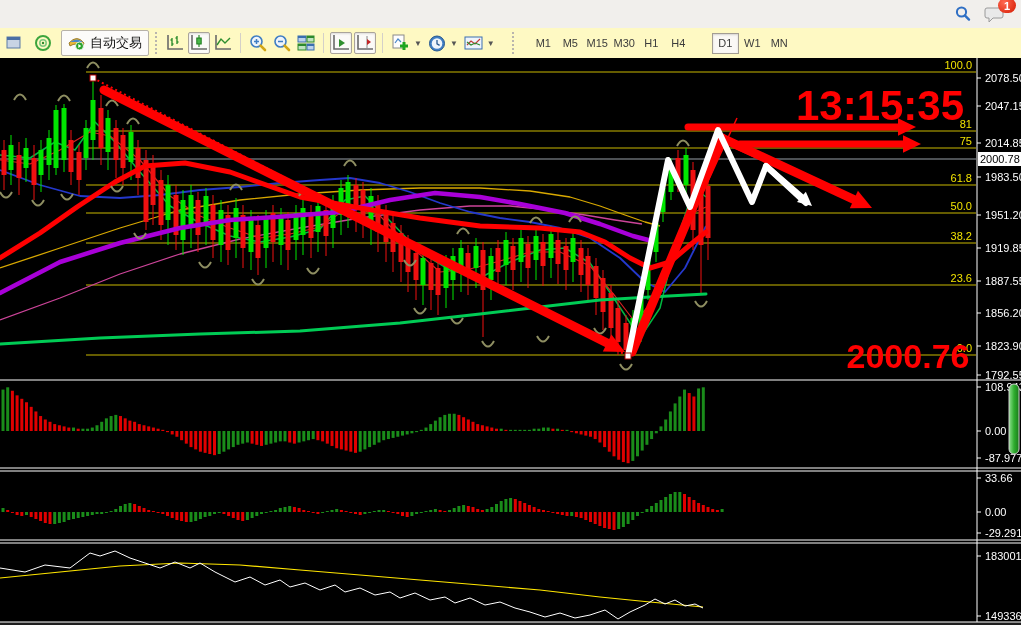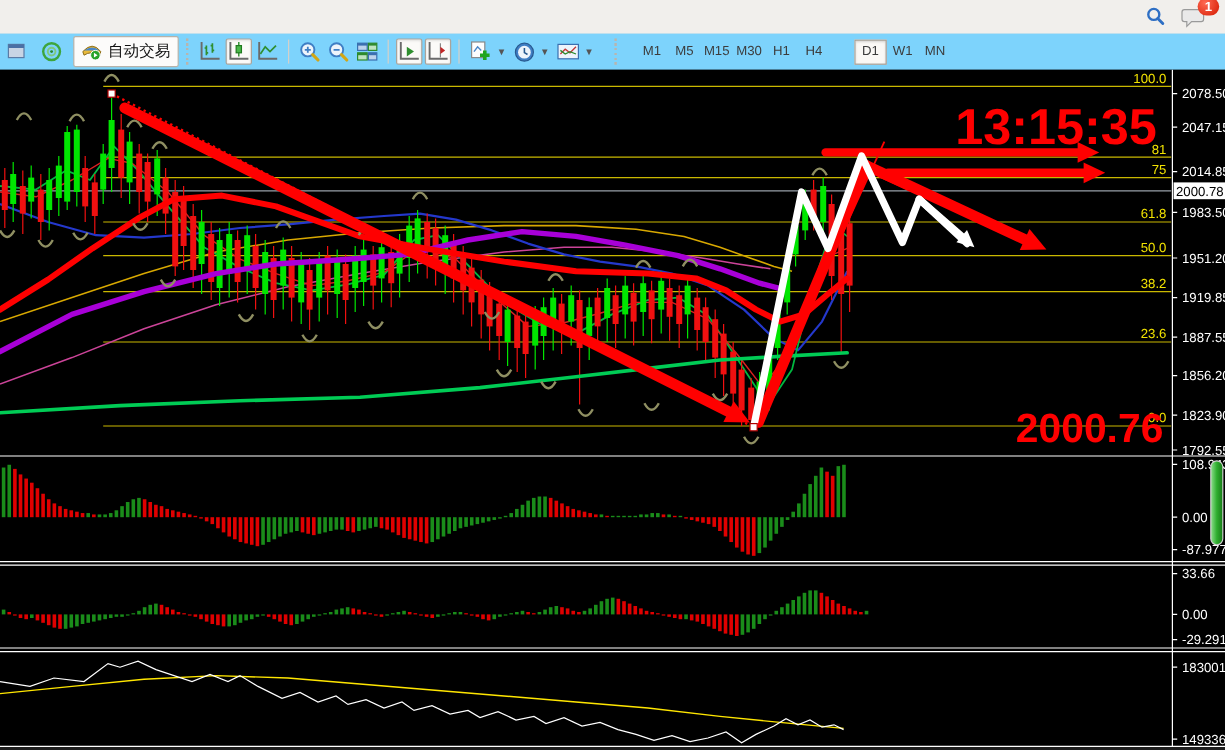--- a/index.html
+++ b/index.html
@@ -1,21 +1,21 @@
 <!DOCTYPE html>
 <html><head>
 <meta charset="utf-8">
 <style>
   html,body{margin:0;padding:0;background:#444;}
   .screen{position:relative;width:1021px;height:625px;overflow:hidden;
     font-family:"Liberation Sans",sans-serif;background:#000;}
   
   .row1{position:absolute;left:0;top:0;width:1021px;height:28px;background:#f1efec;
     border-bottom:1px solid #e3e0da;display:flex;align-items:center;justify-content:flex-end;z-index:5;}
-  .row2{position:absolute;left:0;top:28px;width:1021px;height:30px;background:#7dd3fc;
+  .row2{position:absolute;left:0;top:28px;width:1021px;height:30px;background:#fef9c3;
     display:flex;align-items:center;z-index:5;}
   .tbtn{height:22px;min-width:22px;display:flex;align-items:center;justify-content:center;
     border:1px solid transparent;border-radius:2px;margin:0 1px;box-sizing:border-box;}
   .tbtn.pressed{background:#fbfaf8;border:1px solid #aaa49b;box-shadow:inset 0 1px 2px rgba(0,0,0,.12);}
   .autotrade{display:flex;align-items:center;gap:4px;padding:0 6px;height:24px;background:#fcfbfa;
     border:1px solid #b7b2a9;border-radius:2px;margin-left:6px;}
   .autotrade span{font-size:13px;color:#111;}
   .grip{width:6px;height:22px;margin:0 4px;
     background:repeating-linear-gradient(to bottom,#b9b5ae 0 2px,transparent 2px 4px);
     background-size:2px 100%;background-repeat:repeat-y;background-position:2px 0;}

